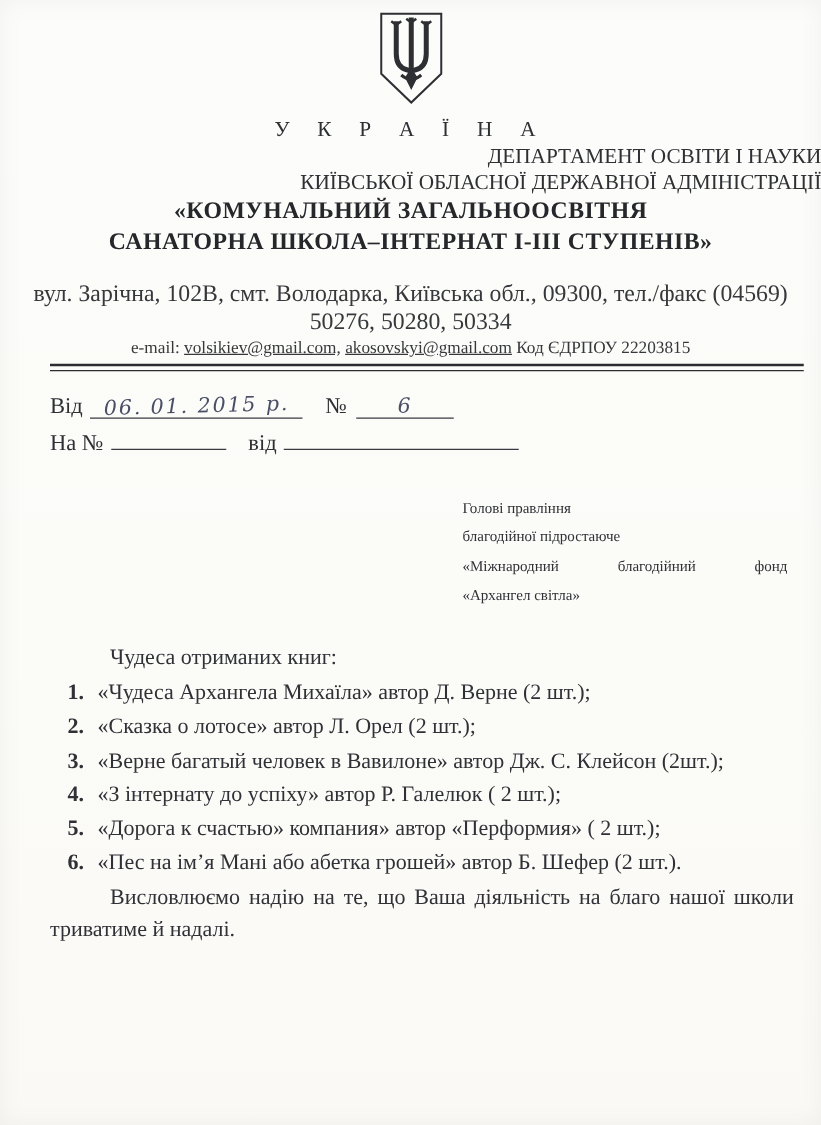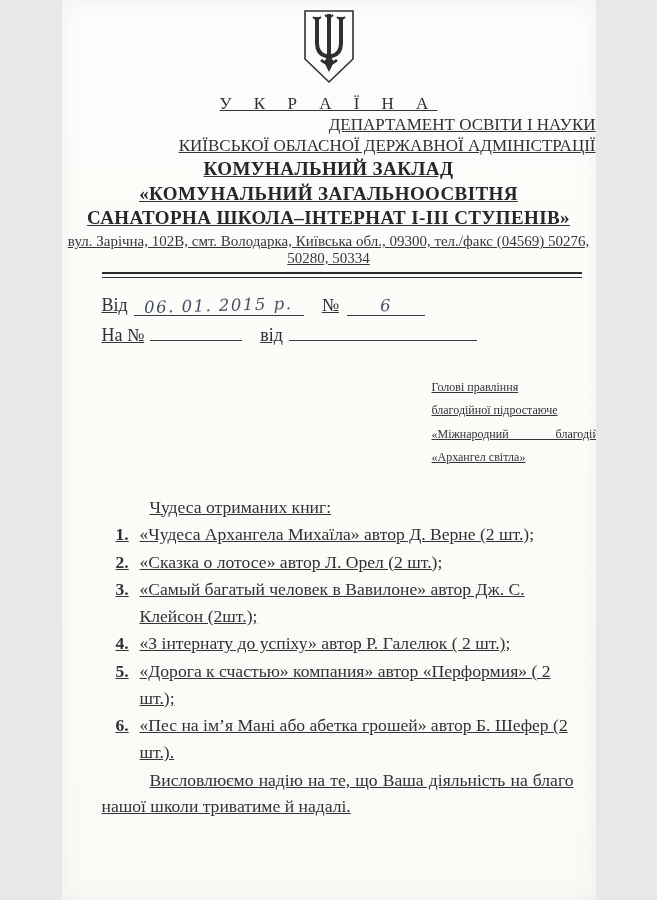--- a/index.html
+++ b/index.html
@@ -1,33 +1,32 @@
 <!DOCTYPE html>
 <html><head>
 <meta charset="utf-8">
 <style>
   html,body { margin:0; padding:0; background:#e8e8e6; }
   .page {
     position:relative;
-    width:534px; height:900px;
+    width:657px; height:900px;
     margin:0 auto;
     background:linear-gradient(180deg,#fcfcfa 0%, #fbfbf8 60%, #faf9f6 100%);
     font-family:"Liberation Serif", serif;
     color:#333338;
     overflow:hidden;
     box-shadow:inset 0 0 18px rgba(120,120,110,0.08);
-    text-decoration:underline;
   }
   
   .letterhead { text-align:center; padding-top:8px; }
   .emblem { display:block; margin:0 auto 8px auto; }
   .lh-country { font-size:17px; letter-spacing:9px; margin:2px 0 1px 0; color:#2f3034; }
   .lh-dept { font-size:17px; line-height:1.22; color:#2f3034;text-align:right; }
   .lh-org { font-size:19px; font-weight:bold; line-height:1.22; letter-spacing:0.4px; color:#26272b; margin-top:1px; }
-  .lh-addr { font-size:15px; margin-top:4px; color:#37383c; }
+  .lh-addr { font-size:19px; margin-top:20px; color:#37383c; }
   .lh-mail { font-size:13.8px; margin-top:1px; color:#37383c; }
   .lh-mail .email { text-decoration:underline; }
   .rule { margin:5px 14px 0 40px; height:3px; border-top:2.5px solid #2c2c30; border-bottom:1.2px solid #2c2c30; }
   
   .refblock { margin:17px 0 0 40px; font-size:18px; color:#2e2f33; }
   .ref-line { margin-bottom:4px; white-space:nowrap; }
   .blank { display:inline-block; border-bottom:1.6px solid #3a3b40; text-align:center; vertical-align:baseline; height:20px; }
   .blank-date { width:170px; margin-left:6px; }
   .blank-num  { width:78px;  margin-left:8px; }
   .blank-onnum { width:92px; margin-left:6px; }
@@ -63,24 +62,29 @@
         <path d="M15,9 L19,12 L23,9"></path>
         <path d="M39,9 L43,12 L47,9"></path>
         <path d="M27,7 L31,10 L35,7"></path>
       </g>
       <path d="M31,46 L36,54 L31,64 L26,54 Z" fill="#2e2f33"></path>
       <path d="M23,52 Q31,59 39,52" stroke="#2e2f33" stroke-width="2.5" fill="none"></path>
     </svg>
     <div class="lh-country">У К Р А Ї Н А</div>
     <div class="lh-dept">ДЕПАРТАМЕНТ ОСВІТИ І НАУКИ</div>
     <div class="lh-dept">КИЇВСЬКОЇ ОБЛАСНОЇ ДЕРЖАВНОЇ АДМІНІСТРАЦІЇ</div>
-    <div class="lh-org">КОМУНАЛЬНИЙ ЗАКЛАД</div>
     <div class="lh-org">«КОМУНАЛЬНИЙ ЗАГАЛЬНООСВІТНЯ</div>
     <div class="lh-org">САНАТОРНА ШКОЛА–ІНТЕРНАТ І-ІІІ СТУПЕНІВ»</div>
     <div class="lh-addr">вул. Зарічна, 102В, смт. Володарка, Київська обл., 09300, тел./факс (04569) 50276, 50280, 50334</div>
+    <div class="lh-mail">
+      <span>e-mail:</span>
+      <span class="email">volsikiev@gmail.com,</span>
+      <span class="email">akosovskyi@gmail.com</span>
+      <span>Код ЄДРПОУ 22203815</span>
+    </div>
   </div>
 
   <div class="rule"></div>
 
   <div class="refblock">
     <div class="ref-line">
       <span>Від</span><span class="blank blank-date"><span class="hand">06. 01. 2015 р.</span></span><span class="num-label">№</span><span class="blank blank-num"><span class="hand">6</span></span>
     </div>
     <div class="ref-line">
       <span>На №</span><span class="blank blank-onnum"></span><span class="num-label">від</span><span class="blank blank-onfrom"></span>
@@ -100,21 +104,21 @@
       <li class="book-row">
           <span class="book-num">1.</span>
           <span class="book-text">«Чудеса Архангела Михаїла» автор Д. Верне (2 шт.);</span>
         </li>
       <li class="book-row">
           <span class="book-num">2.</span>
           <span class="book-text">«Сказка о лотосе» автор Л. Орел (2 шт.);</span>
         </li>
       <li class="book-row">
           <span class="book-num">3.</span>
-          <span class="book-text">«Самый багатый человек в Вавилоне» автор Дж. С. Клейсон (2шт.);</span>
+          <span class="book-text">«Верне багатый человек в Вавилоне» автор Дж. С. Клейсон (2шт.);</span>
         </li>
       <li class="book-row">
           <span class="book-num">4.</span>
           <span class="book-text">«З інтернату до успіху» автор Р. Галелюк ( 2 шт.);</span>
         </li>
       <li class="book-row">
           <span class="book-num">5.</span>
           <span class="book-text">«Дорога к счастью» компания» автор «Перформия» ( 2 шт.);</span>
         </li>
       <li class="book-row">

